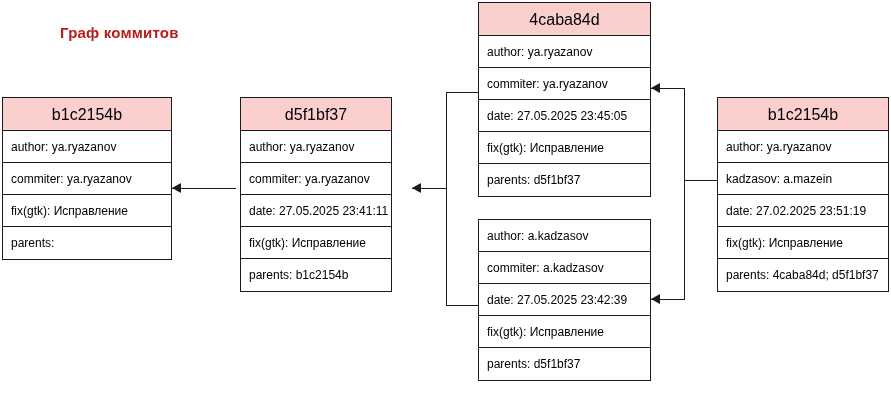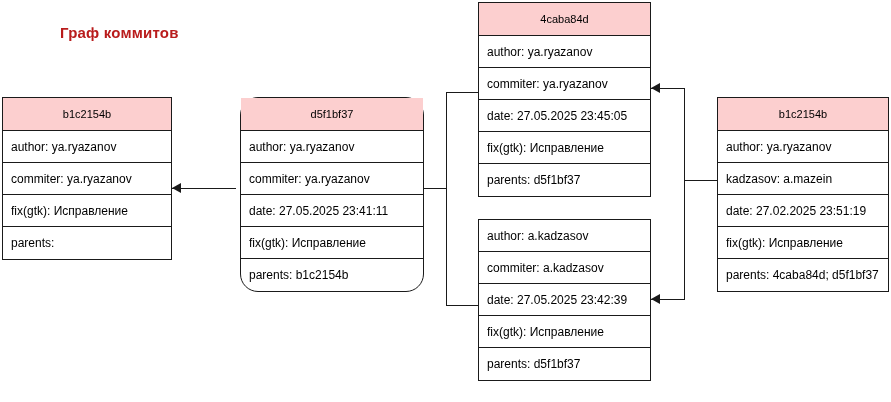--- a/index.html
+++ b/index.html
@@ -30,21 +30,21 @@
     box-sizing: border-box;
     border: 1px solid #1a1a1a;
     background: #ffffff;
     z-index: 3;
   }
   .commit-header {
     box-sizing: border-box;
     height: 33px;
     line-height: 33px;
     text-align: center;
-    font-size: 11px;
+    font-size: 16px;
     color: #000000;
     background: #FCCFCF;
     border-bottom: 1px solid #1a1a1a;
     overflow: hidden;
     white-space: nowrap;
   }
   .commit-row {
     box-sizing: border-box;
     height: 32px;
     line-height: 32px;
@@ -105,21 +105,21 @@
   <div class="arrow-left" style="left:651px; top:294px;"></div>
 
   <div class="commit-card" style="left:2px; top:97px; width:170px;">
     <div class="commit-header">b1c2154b</div>
     <div class="commit-row">author: ya.ryazanov</div>
     <div class="commit-row">commiter: ya.ryazanov</div>
     <div class="commit-row">fix(gtk): Исправление</div>
     <div class="commit-row last">parents:</div>
   </div>
 
-  <div class="commit-card" style="left:240px; top:97px; width:184px;border-radius:18px;">
+  <div class="commit-card" style="left:240px; top:97px; width:152px;">
     <div class="commit-header">d5f1bf37</div>
     <div class="commit-row">author: ya.ryazanov</div>
     <div class="commit-row">commiter: ya.ryazanov</div>
     <div class="commit-row">date: 27.05.2025 23:41:11</div>
     <div class="commit-row">fix(gtk): Исправление</div>
     <div class="commit-row last">parents: b1c2154b</div>
   </div>
 
   <div class="commit-card" style="left:478px; top:2px; width:173px;">
     <div class="commit-header">4caba84d</div>

